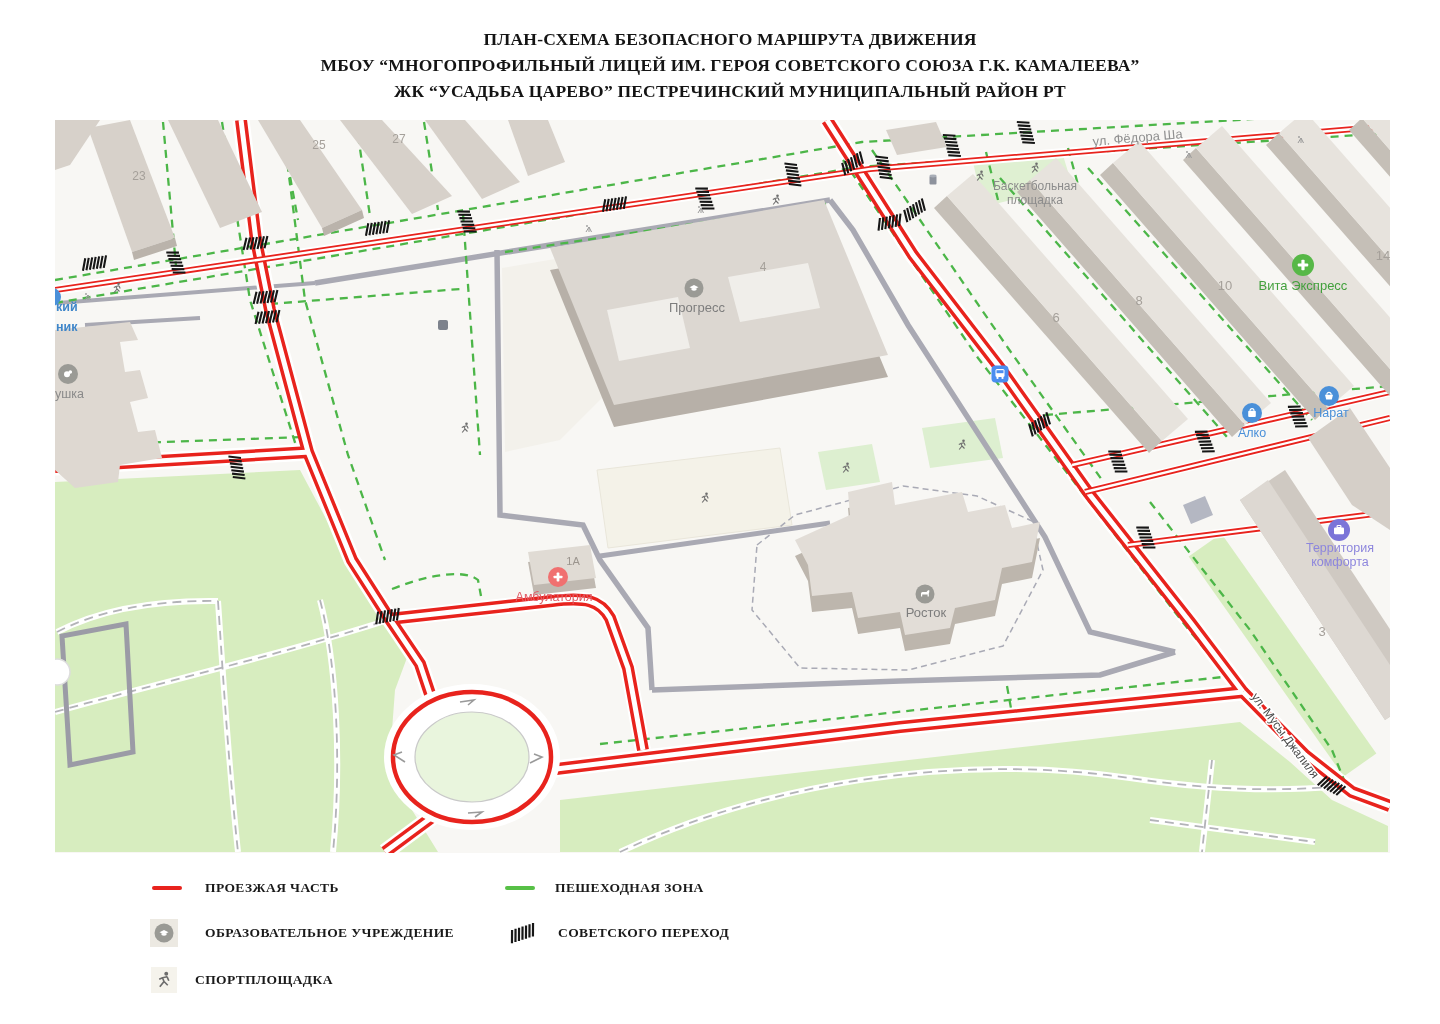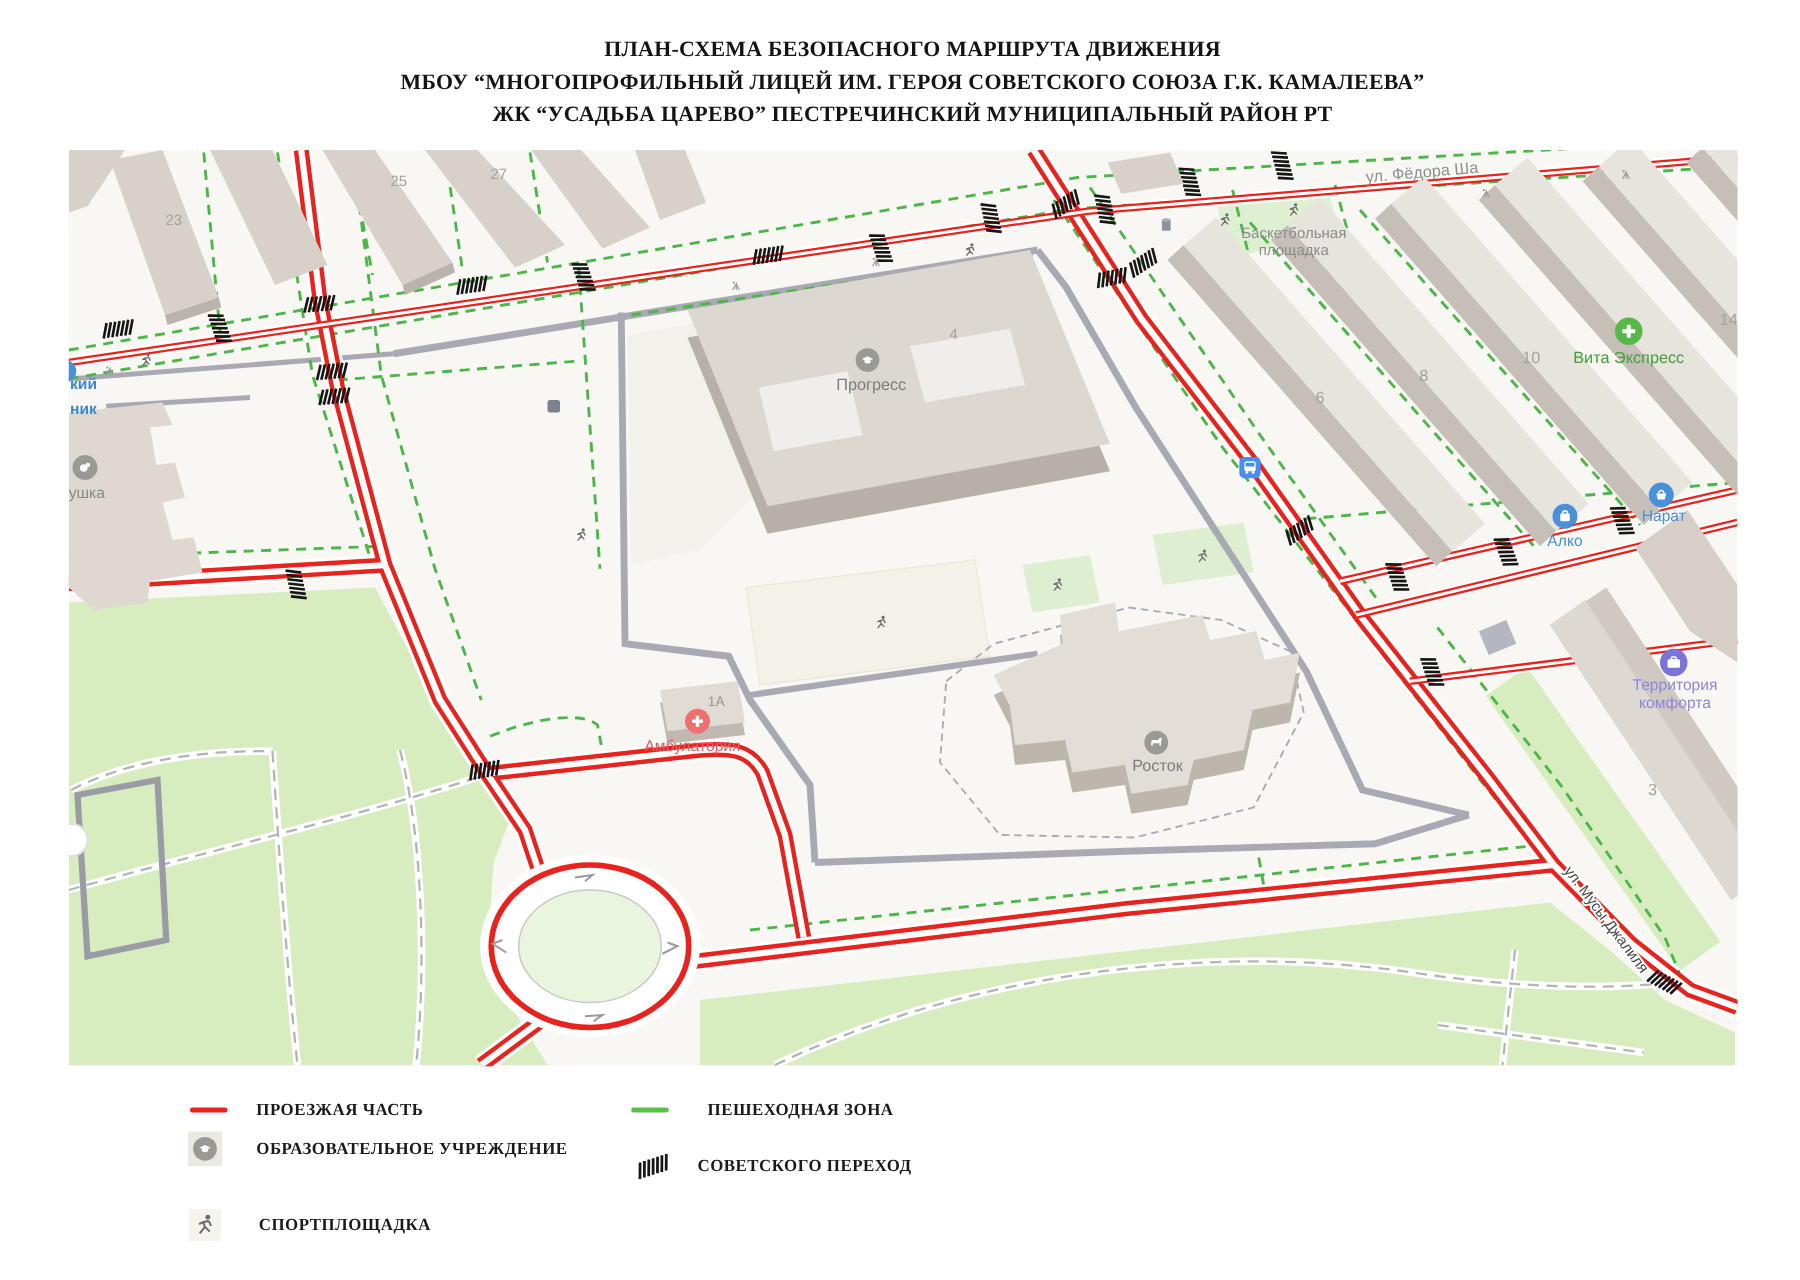--- a/index.html
+++ b/index.html
@@ -386,23 +386,23 @@
 </svg>
 </div>
 
 <div class="legend">
   <div class="lrow" style="left:152px;top:6px;">
     <div class="redline"></div>
     <div class="llabel" style="margin-left:23px;">ПРОЕЗЖАЯ ЧАСТЬ</div>
   </div>
   <div class="lrow" style="left:505px;top:6px;">
     <div class="greenline"></div>
-    <div class="llabel" style="margin-left:31px;">ПЕШЕХОДНАЯ ЗОНА</div>
+    <div class="llabel" style="margin-left:20px;">ПЕШЕХОДНАЯ ЗОНА</div>
   </div>
-  <div class="lrow" style="left:150px;top:37px;">
+  <div class="lrow" style="left:150px;top:51px;">
     <div class="lic">
       <svg width="28" height="28">
           <rect x="0" y="0" width="28" height="28" fill="#ece9e2"></rect>
           <g transform="translate(14,14)">
             <circle r="9.5" fill="#9a9a95"></circle>
             <use href="#cap"></use>
           </g>
         </svg>
     </div>
     <div class="llabel" style="margin-left:27px;">ОБРАЗОВАТЕЛЬНОЕ УЧРЕЖДЕНИЕ</div>
@@ -415,15 +415,15 @@
     </div>
     <div class="llabel" style="margin-left:18px;">СОВЕТСКОГО ПЕРЕХОД</div>
   </div>
   <div class="lrow" style="left:151px;top:98px;">
     <div class="lic">
       <svg width="26" height="26">
           <rect x="0" y="0" width="26" height="26" fill="#f5f3ec"></rect>
           <use href="#run" transform="translate(13,13) scale(1.5)"></use>
         </svg>
     </div>
-    <div class="llabel" style="margin-left:30px;font-family:Liberation Serif, serif;">СПОРТПЛОЩАДКА</div>
+    <div class="llabel" style="margin-left:18px;font-family:Liberation Serif, serif;">СПОРТПЛОЩАДКА</div>
   </div>
 </div>
 
 </body></html>

